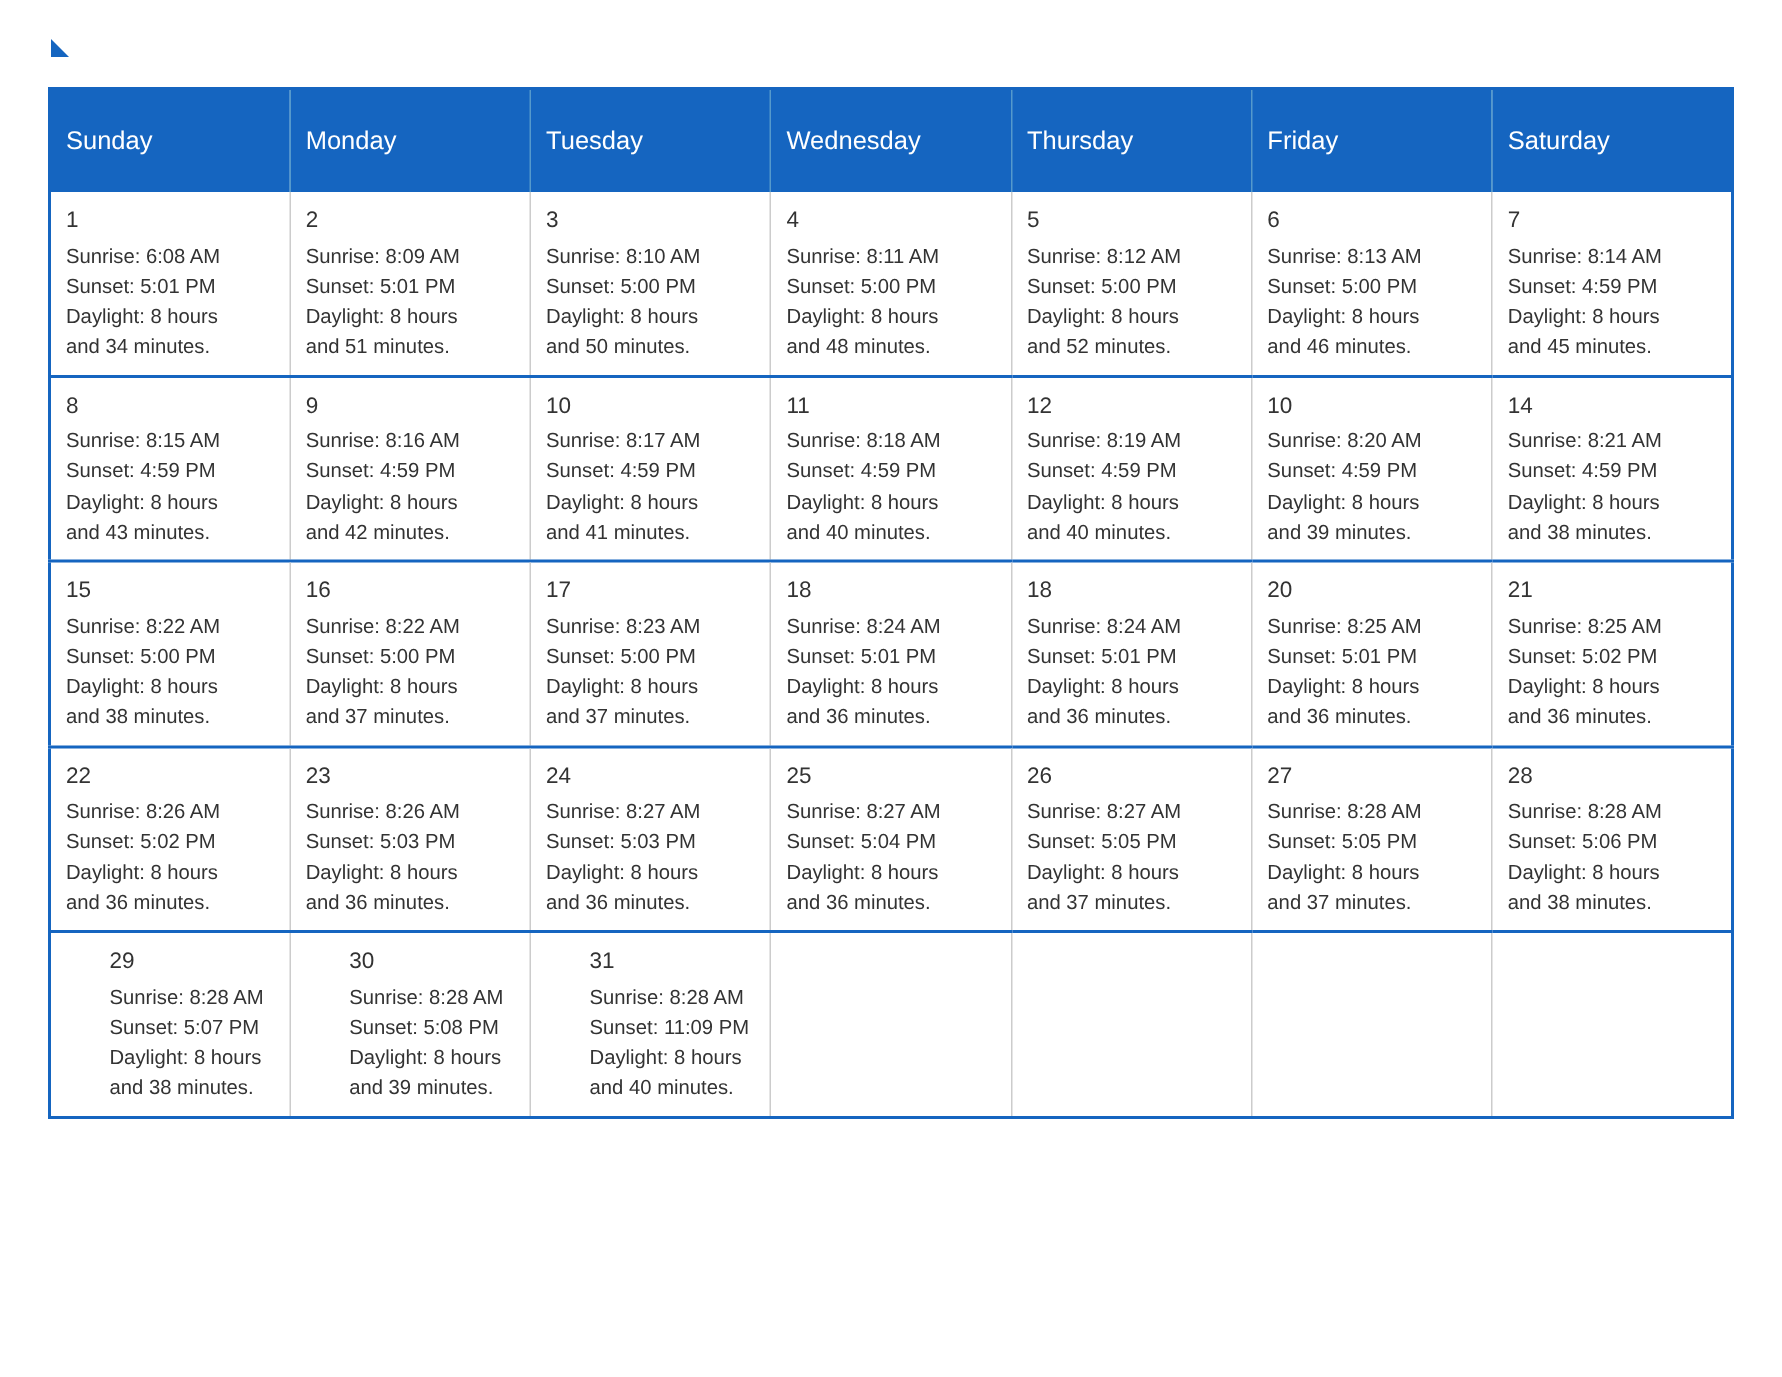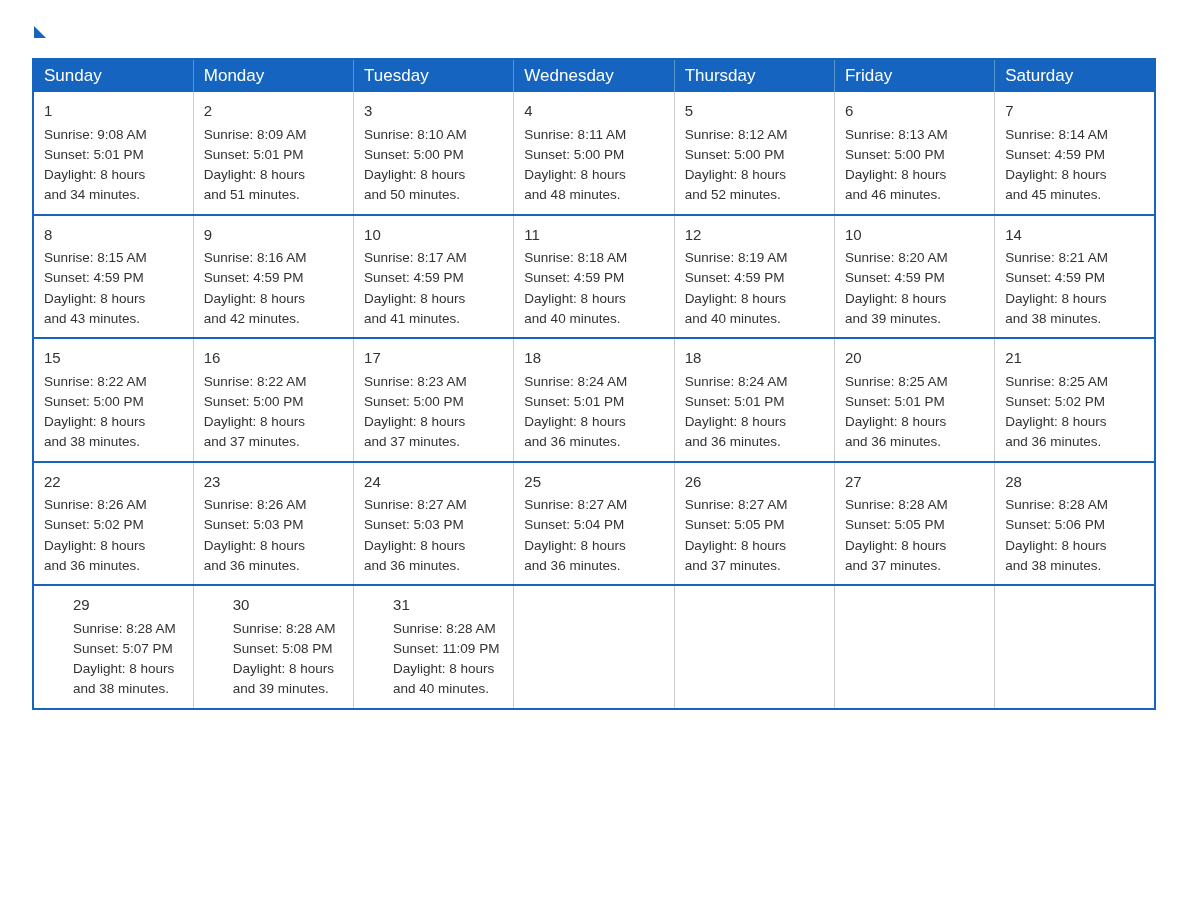--- a/index.html
+++ b/index.html
@@ -63,21 +63,21 @@
     .calendar {
       width: 100%;
       border-collapse: collapse;
       border: 2px solid #1565c0;
     }
     .calendar th {
       background-color: #1565c0;
       color: #fff;
       font-size: 17px;
       font-weight: normal;
-      padding: 6px 10px;
+      padding: 24px 10px;
       text-align: left;
       border-right: 1px solid #5599cc;
     }
     .calendar th:last-child {
       border-right: none;
     }
     .calendar td {
       vertical-align: top;
       padding: 8px 10px;
       border-right: 1px solid #ccc;
@@ -132,21 +132,21 @@
         <th>Monday</th>
         <th>Tuesday</th>
         <th>Wednesday</th>
         <th>Thursday</th>
         <th>Friday</th>
         <th>Saturday</th>
       </tr>
   </thead>
   <tbody id="calendar-body">
   <tr>
-        <td><span class="day-num">1</span><span class="day-info">Sunrise: 9:08 AM</span><br><span class="day-info">Sunset: 5:01 PM</span><br><span class="day-info">Daylight: 8 hours</span><br><span class="day-info">and 34 minutes.</span></td>
+        <td><span class="day-num">1</span><span class="day-info">Sunrise: 6:08 AM</span><br><span class="day-info">Sunset: 5:01 PM</span><br><span class="day-info">Daylight: 8 hours</span><br><span class="day-info">and 34 minutes.</span></td>
         <td><span class="day-num">2</span><span class="day-info">Sunrise: 8:09 AM</span><br><span class="day-info">Sunset: 5:01 PM</span><br><span class="day-info">Daylight: 8 hours</span><br><span class="day-info">and 51 minutes.</span></td>
         <td><span class="day-num">3</span><span class="day-info">Sunrise: 8:10 AM</span><br><span class="day-info">Sunset: 5:00 PM</span><br><span class="day-info">Daylight: 8 hours</span><br><span class="day-info">and 50 minutes.</span></td>
         <td><span class="day-num">4</span><span class="day-info">Sunrise: 8:11 AM</span><br><span class="day-info">Sunset: 5:00 PM</span><br><span class="day-info">Daylight: 8 hours</span><br><span class="day-info">and 48 minutes.</span></td>
         <td><span class="day-num">5</span><span class="day-info">Sunrise: 8:12 AM</span><br><span class="day-info">Sunset: 5:00 PM</span><br><span class="day-info">Daylight: 8 hours</span><br><span class="day-info">and 52 minutes.</span></td>
         <td><span class="day-num">6</span><span class="day-info">Sunrise: 8:13 AM</span><br><span class="day-info">Sunset: 5:00 PM</span><br><span class="day-info">Daylight: 8 hours</span><br><span class="day-info">and 46 minutes.</span></td>
         <td><span class="day-num">7</span><span class="day-info">Sunrise: 8:14 AM</span><br><span class="day-info">Sunset: 4:59 PM</span><br><span class="day-info">Daylight: 8 hours</span><br><span class="day-info">and 45 minutes.</span></td>
       </tr>
       <tr>
         <td><span class="day-num">8</span><span class="day-info">Sunrise: 8:15 AM</span><br><span class="day-info">Sunset: 4:59 PM</span><br><span class="day-info">Daylight: 8 hours</span><br><span class="day-info">and 43 minutes.</span></td>
         <td><span class="day-num">9</span><span class="day-info">Sunrise: 8:16 AM</span><br><span class="day-info">Sunset: 4:59 PM</span><br><span class="day-info">Daylight: 8 hours</span><br><span class="day-info">and 42 minutes.</span></td>

